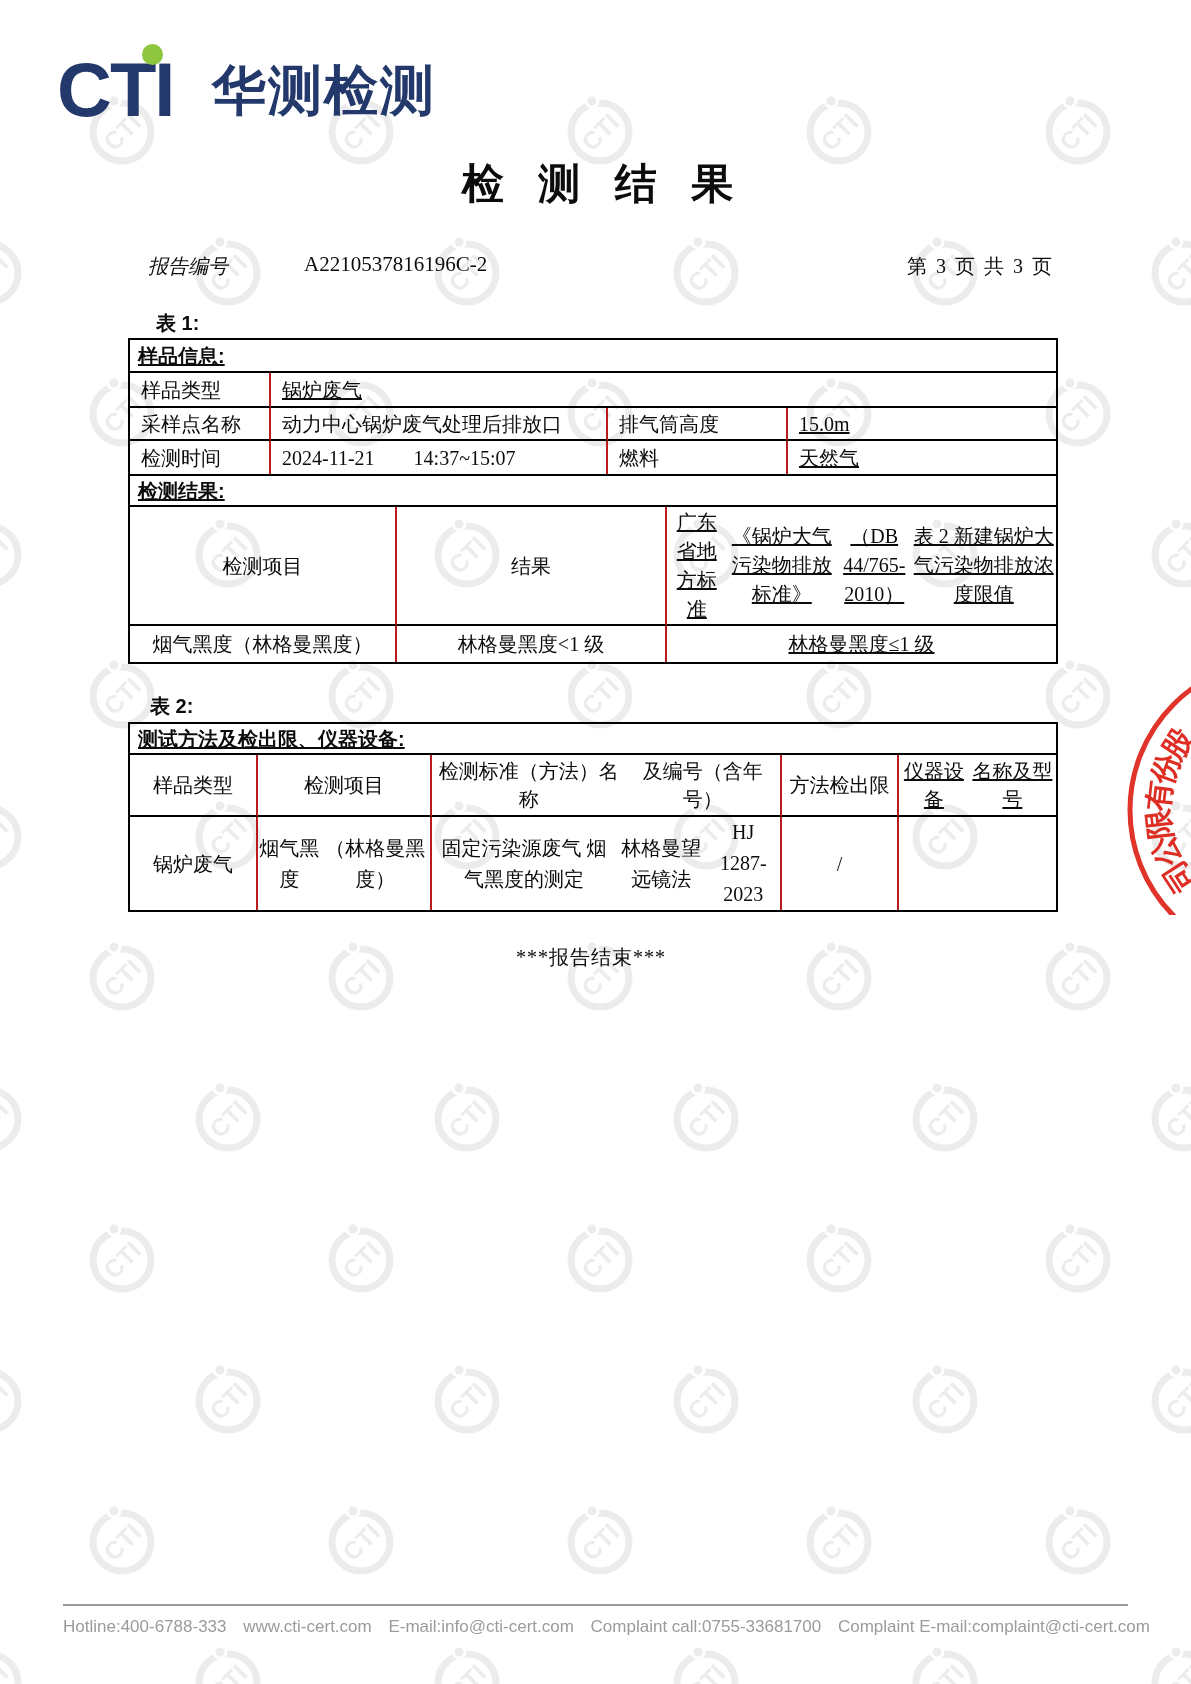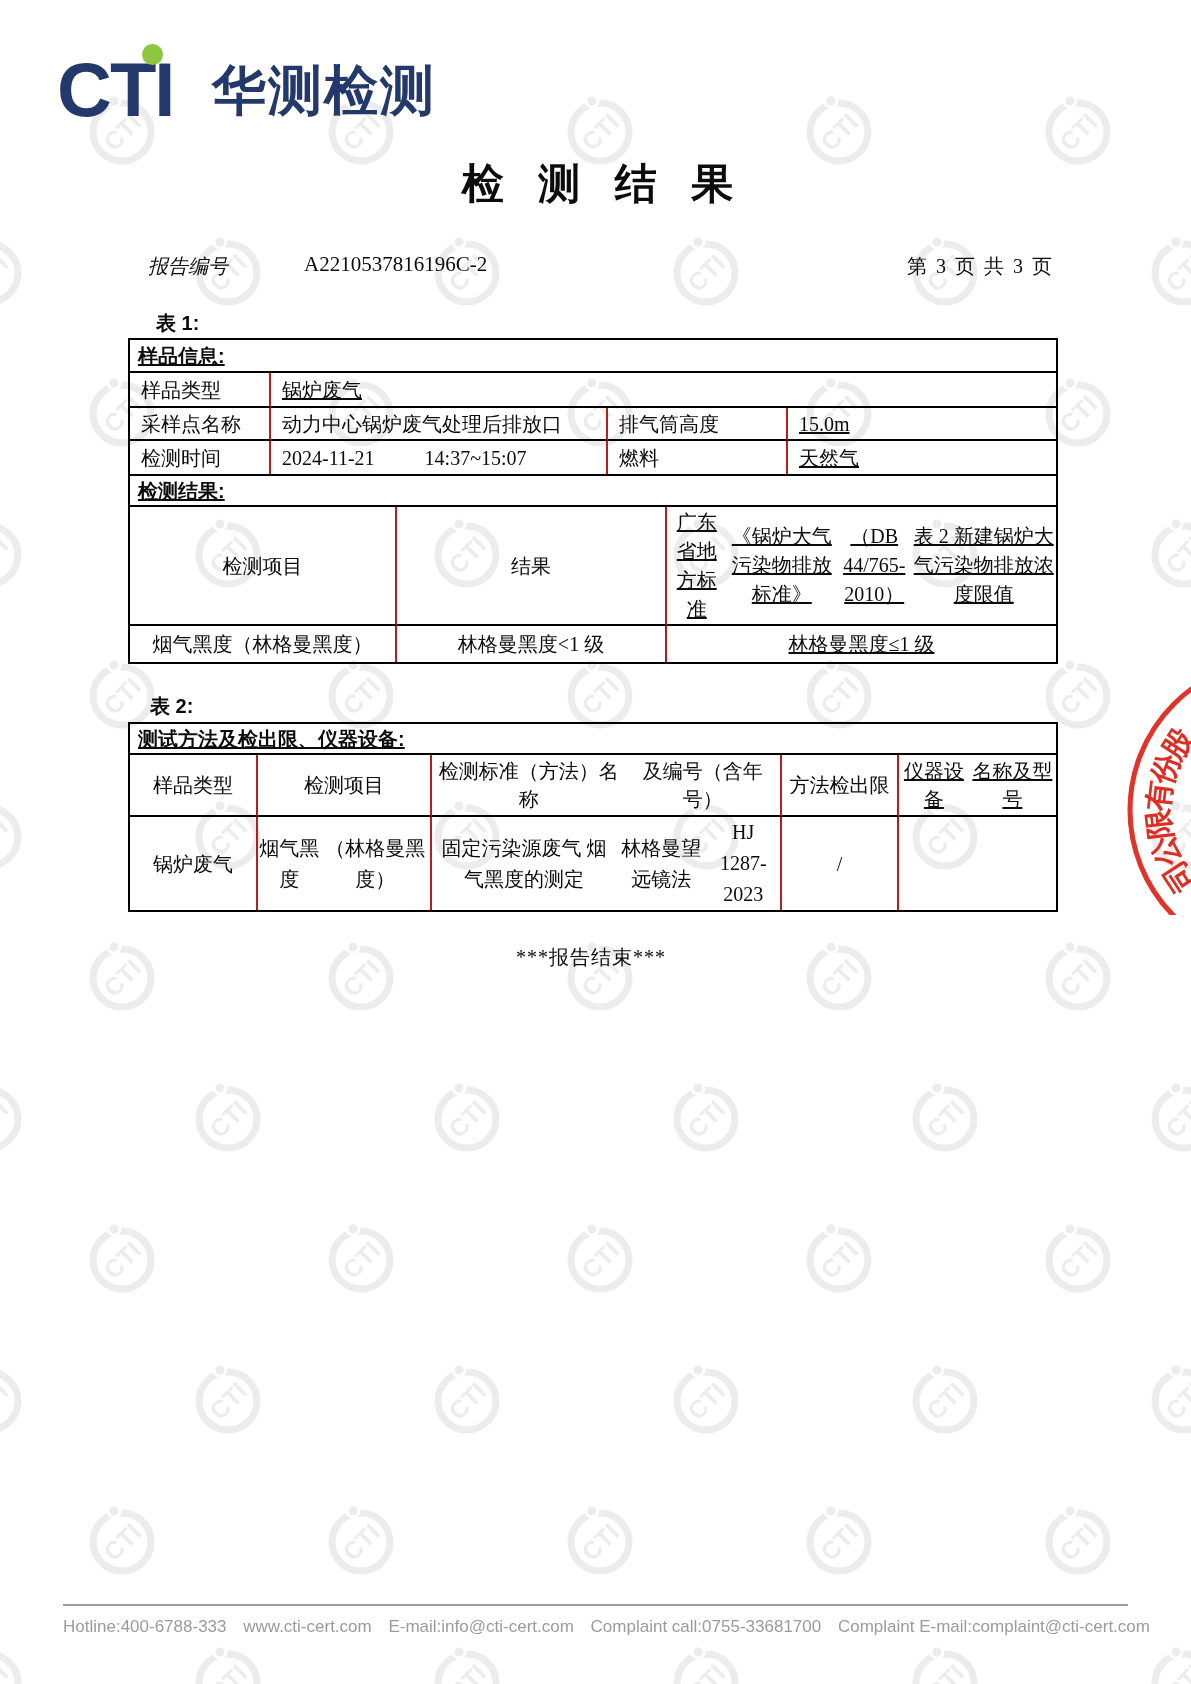--- a/index.html
+++ b/index.html
@@ -67,21 +67,21 @@
   .cell.no-bb{border-bottom:none;}
   .cell.left{justify-content:flex-start;padding-left:11px;text-align:left;}
   .cell.band{
     font-family:"Liberation Sans","DejaVu Sans",sans-serif;
     font-weight:bold;justify-content:flex-start;padding-left:8px;
   }
   .cell.multiline{flex-direction:row;justify-content:center;}
   .lh29 div{line-height:29px;}
   .lh28 div{line-height:28px;}
   .lh31 div{line-height:31px;}
-  .time-gap{margin-left:50px;}
+  .time-gap{margin-left:39px;}
   
   .report-end{
     position:absolute;left:128px;top:944px;width:926px;
     text-align:center;font-size:20px;letter-spacing:1px;
   }
   
   #stamp-svg{position:absolute;left:1081px;top:650px;z-index:2;}
   
   .footer-line{position:absolute;left:63px;top:1604px;width:1065px;height:2px;background:#9a9a9a;}
   .footer{

